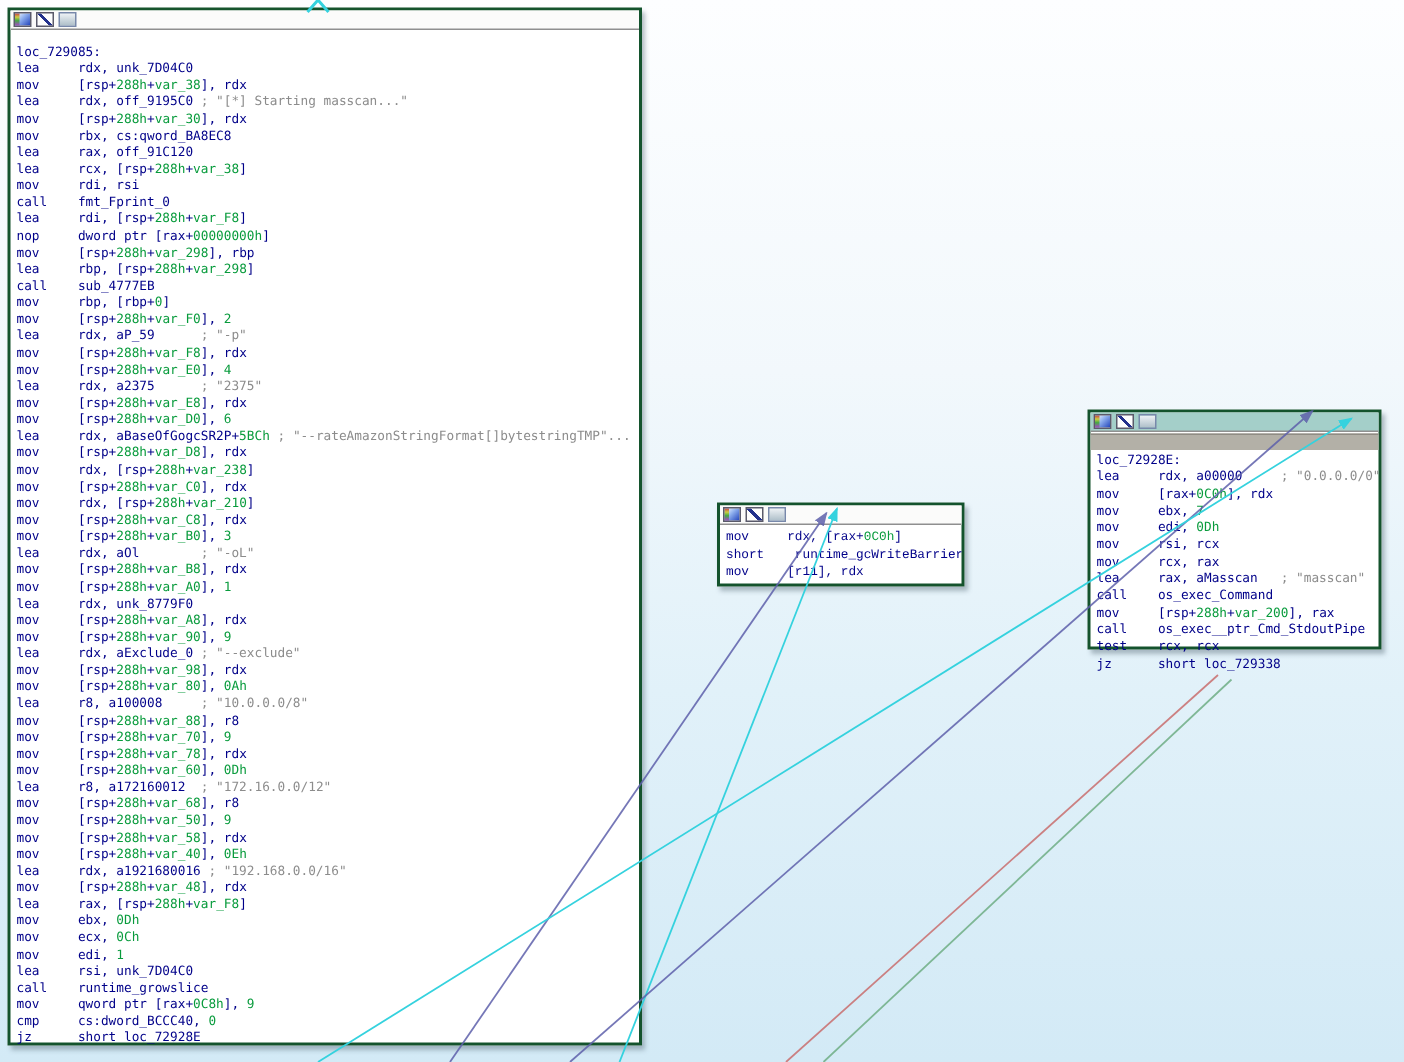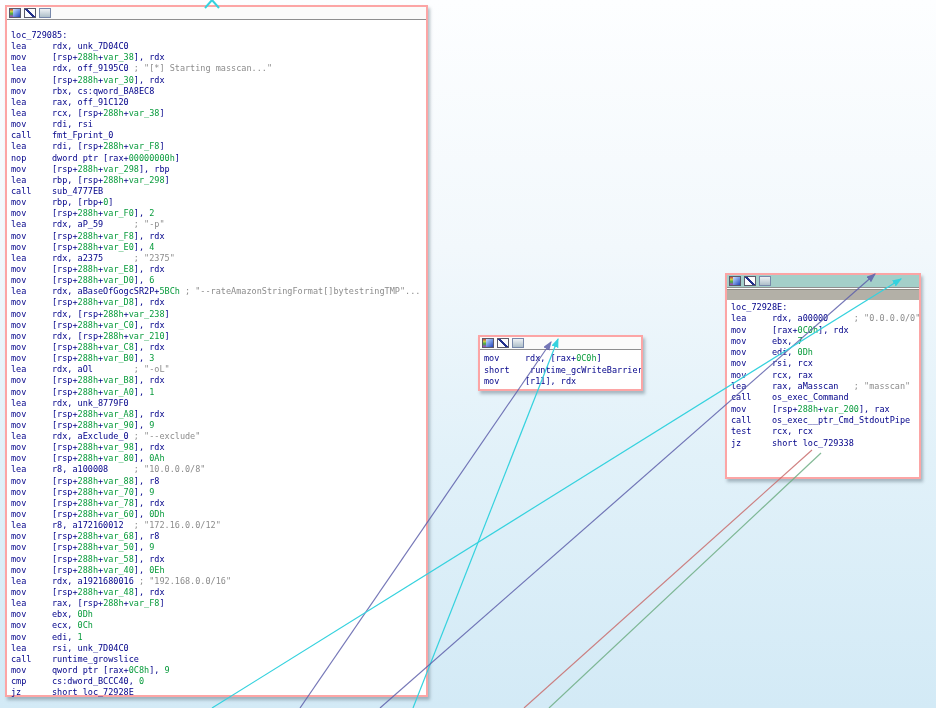--- a/index.html
+++ b/index.html
@@ -2,21 +2,21 @@
 <html style="--cyan: #35d2de; --indigo: #5e60ab; --red: #c96e6e; --green: #6fae85; --asm_text: #000089; --asm_number: #089b3c; --asm_comment: #8c8c8c; --right_header: #a4cfc9; --gray_band: #b3b0a7;"><head>
 <meta charset="utf-8">
 <style>
   html,body{margin:0;padding:0;}
   body{
     width:936px;height:708px;overflow:hidden;position:relative;
     background:linear-gradient(180deg,#fdfeff 0%,#f2f8fc 35%,#e1f1f9 65%,#d3eaf6 100%);
     font-family:"DejaVu Sans Mono","Liberation Mono",monospace;
   }
   .node{
-    position:absolute;background:#ffffff;border:2px solid #fca5a5;
+    position:absolute;background:#ffffff;border:2px solid #14532d;
     box-shadow:2px 3px 3px rgba(90,110,125,.45);
     box-sizing:border-box;z-index:10;
   }
   .node-header{
     height:13px;background:#fbfbfa;border-bottom:1px solid #8f8f8f;
     display:flex;align-items:center;gap:3px;padding-left:2px;box-sizing:border-box;
   }
   .node-header.teal{background:var(--right_header,#a4cfc9);}
   .nicon{width:12px;height:10px;border:1px solid #5a5a6a;box-sizing:border-box;background:#fff;position:relative;flex:0 0 auto;}
   .icon-color{
@@ -31,21 +31,21 @@
   .icon-frame{
     background:linear-gradient(180deg,#eef2f5 0%,#aebfc9 100%);border-color:#7788aa;
   }
   .gray-band{height:10px;background:var(--gray_band,#b3b0a7);border-top:1px solid #8f8c84;margin-top:1px;}
   .asm{
     font-size:8.5px;color:var(--asm_text,#000089);
     white-space:pre;overflow:hidden;padding:2px 0 0 4px;
   }
   .asm-line{height:var(--lh,11px);line-height:var(--lh,11px);}
   #block-left  .asm{padding-top:10px;--lh:11.15px;}
-  #block-middle .asm{--lh:11.5px;padding-top:3px;}
+  #block-middle .asm{--lh:11.5px;padding-top:3px;font-family:Liberation Mono, monospace;}
   #block-right .asm{--lh:11.3px;}
   .num{color:var(--asm_number,#089b3c);}
   .com{color:var(--asm_comment,#8c8c8c);}
   #edge-layer{position:absolute;left:0;top:0;z-index:50;pointer-events:none;}
 </style>
 </head>
 <body>
 
 <div class="node" id="block-left" style="left:5px;top:5px;width:423px;height:692px;">
   <div class="node-header">
@@ -58,21 +58,21 @@
 
 <div class="node" id="block-middle" style="left:478px;top:335px;width:165px;height:56px;">
   <div class="node-header">
     <span class="nicon icon-color"></span>
     <span class="nicon icon-edit"></span>
     <span class="nicon icon-frame"></span>
   </div>
   <div class="asm"><div class="asm-line">mov     rdx, [rax+<span class="num">0C0h</span>]</div><div class="asm-line">short    runtime_gcWriteBarrier1</div><div class="asm-line">mov     [r11], rdx</div></div>
 </div>
 
-<div class="node" id="block-right" style="left:725px;top:273px;width:196px;height:206px;">
+<div class="node" id="block-right" style="left:725px;top:273px;width:196px;height:160px;">
   <div class="node-header teal">
     <span class="nicon icon-color"></span>
     <span class="nicon icon-edit"></span>
     <span class="nicon icon-frame"></span>
   </div>
   <div class="gray-band"></div>
   <div class="asm"><div class="asm-line">loc_72928E:</div><div class="asm-line">lea     rdx, a00000     <span class="com">; "0.0.0.0/0"</span></div><div class="asm-line">mov     [rax+<span class="num">0C0h</span>], rdx</div><div class="asm-line">mov     ebx, <span class="num">7</span></div><div class="asm-line">mov     edi, <span class="num">0Dh</span></div><div class="asm-line">mov     rsi, rcx</div><div class="asm-line">mov     rcx, rax</div><div class="asm-line">lea     rax, aMasscan   <span class="com">; "masscan"</span></div><div class="asm-line">call    os_exec_Command</div><div class="asm-line">mov     [rsp+<span class="num">288h</span>+<span class="num">var_200</span>], rax</div><div class="asm-line">call    os_exec__ptr_Cmd_StdoutPipe</div><div class="asm-line">test    rcx, rcx</div><div class="asm-line">jz      short loc_729338</div></div>
 </div>
 
 <svg id="edge-layer" width="936" height="708" viewBox="0 0 936 708">

